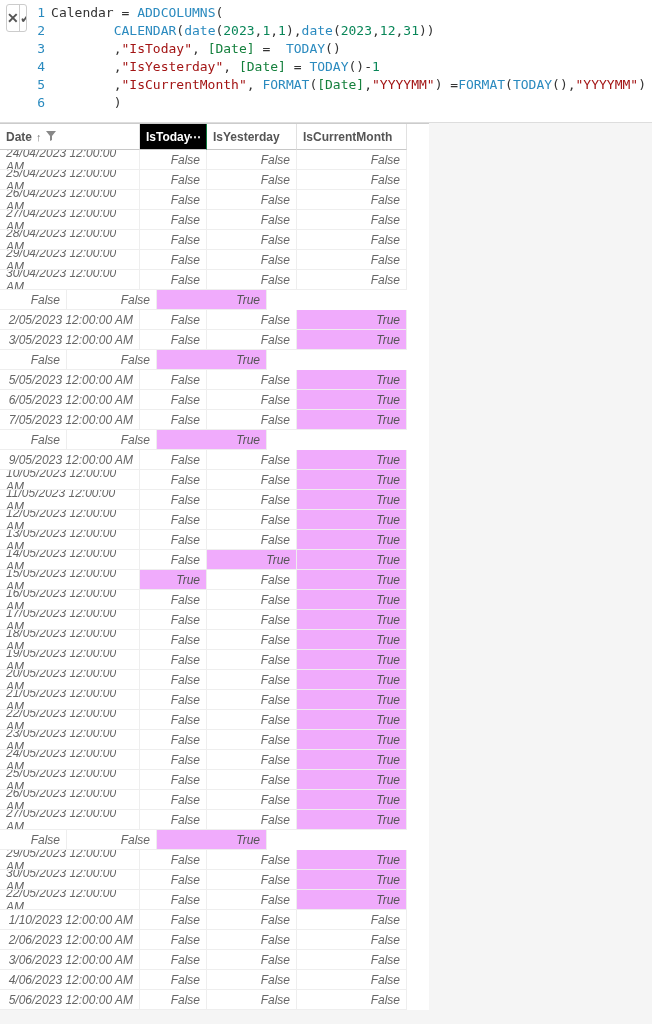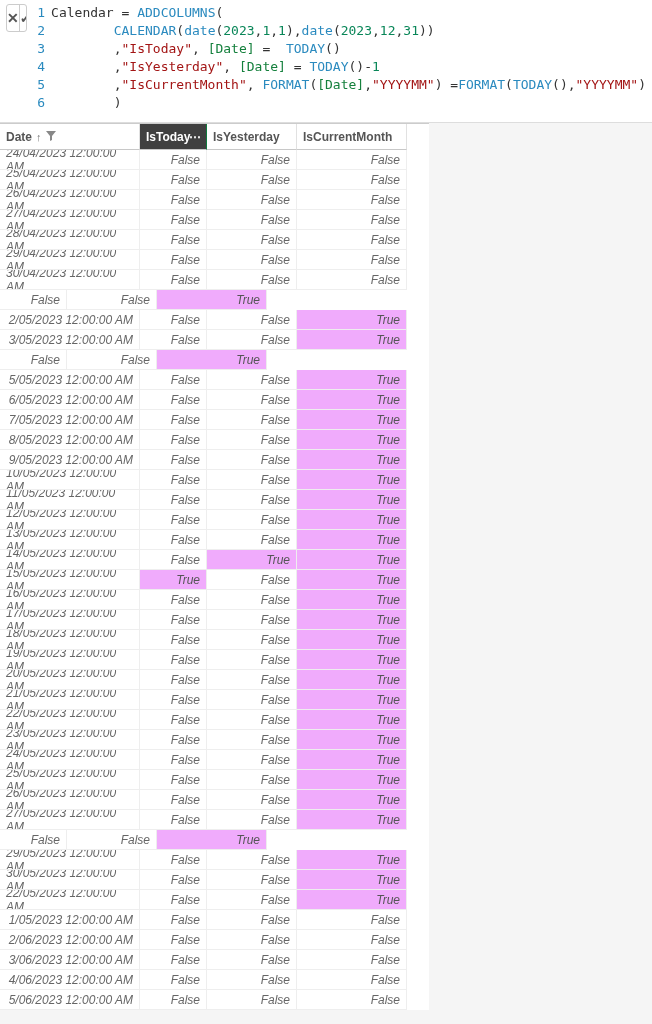--- a/index.html
+++ b/index.html
@@ -77,21 +77,21 @@
     border-bottom: 1px solid #c8c8c8;
     background: #fff;
     color: #555;
     overflow: hidden;
     position: relative;
   }
   .hcell.date-col { width: 140px; }
   .hcell.bool-col { width: 67px; justify-content: flex-start; }
   .hcell.cm-col   { width: 110px; }
   .hcell.active {
-    background: #404040;
+    background: #000000;
     color: #fff;
     border-right: 1px solid #0f7b3e;
   }
   .hcell .more-dots {
     position: absolute; right:4px; top:50%; transform:translateY(-50%);
     color:#fff; font-size:12px; letter-spacing:1px;
   }
   .sort-ico, .filter-ico {
     display:inline-block; margin-left:4px; color:#777; font-size:11px;
   }
@@ -261,21 +261,20 @@
         <div class="cell bool-col" style="width: 90px;">False</div>
         <div class="cell cm-col hl">True</div>
       </div>
       <div class="row">
         <div class="cell date-col">7/05/2023 12:00:00 AM</div>
         <div class="cell bool-col">False</div>
         <div class="cell bool-col" style="width: 90px;">False</div>
         <div class="cell cm-col hl">True</div>
       </div>
       <div class="row">
-        <div class="cell date-col">8/05/2023 12:00:00 AM</div>
         <div class="cell bool-col">False</div>
         <div class="cell bool-col" style="width: 90px;">False</div>
         <div class="cell cm-col hl">True</div>
       </div>
       <div class="row">
         <div class="cell date-col">9/05/2023 12:00:00 AM</div>
         <div class="cell bool-col">False</div>
         <div class="cell bool-col" style="width: 90px;">False</div>
         <div class="cell cm-col hl">True</div>
       </div>
@@ -404,21 +403,21 @@
         <div class="cell bool-col" style="width: 90px;">False</div>
         <div class="cell cm-col hl">True</div>
       </div>
       <div class="row">
         <div class="cell date-col">22/05/2023 12:00:00 AM</div>
         <div class="cell bool-col">False</div>
         <div class="cell bool-col" style="width: 90px;">False</div>
         <div class="cell cm-col hl">True</div>
       </div>
       <div class="row">
-        <div class="cell date-col">1/05/2023 12:00:00 AM</div>
+        <div class="cell date-col">1/10/2023 12:00:00 AM</div>
         <div class="cell bool-col">False</div>
         <div class="cell bool-col" style="width: 90px;">False</div>
         <div class="cell cm-col">False</div>
       </div>
       <div class="row">
         <div class="cell date-col">2/06/2023 12:00:00 AM</div>
         <div class="cell bool-col">False</div>
         <div class="cell bool-col" style="width: 90px;">False</div>
         <div class="cell cm-col">False</div>
       </div>

